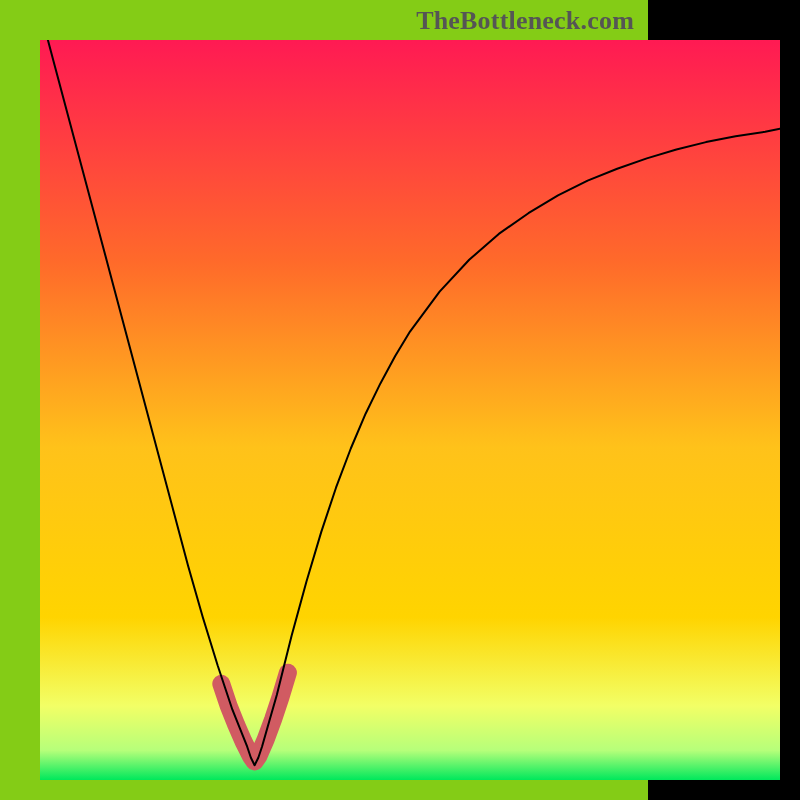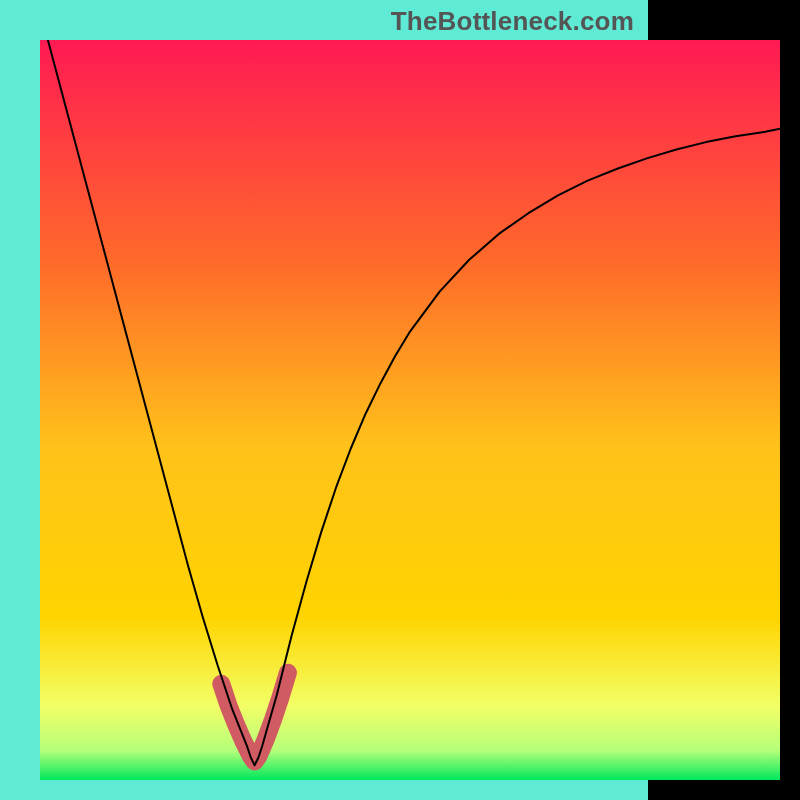--- a/index.html
+++ b/index.html
@@ -10,21 +10,22 @@
     background: #000;
     font-family: Arial, Helvetica, sans-serif;
     overflow: hidden;
   }
   .frame {
     position: absolute;
     left: 0;
     top: 0;
     width: 648px;
     height: 800px;
-    background: #5eead4;
+    background: #84cc16;
+    font-family: Liberation Serif, serif;
   }
   .plot {
     position: absolute;
     left: 40px;
     top: 40px;
     width: 740px;
     height: 740px;
     overflow: hidden;
   }
   .attribution {

